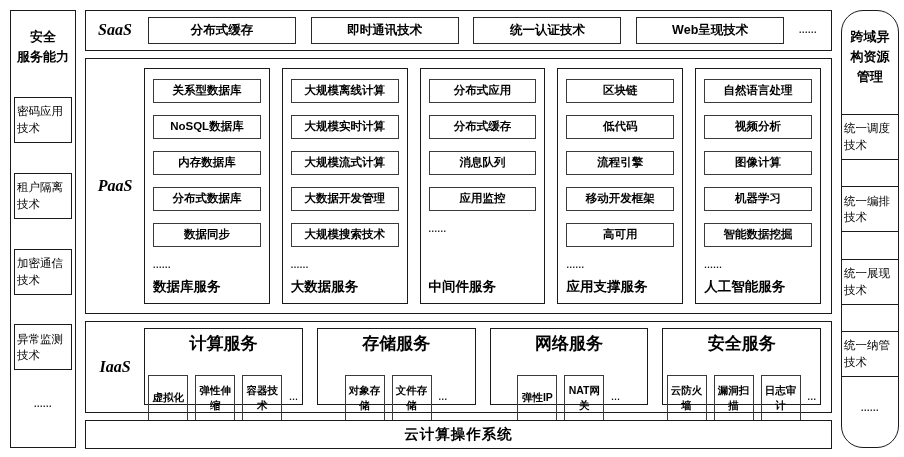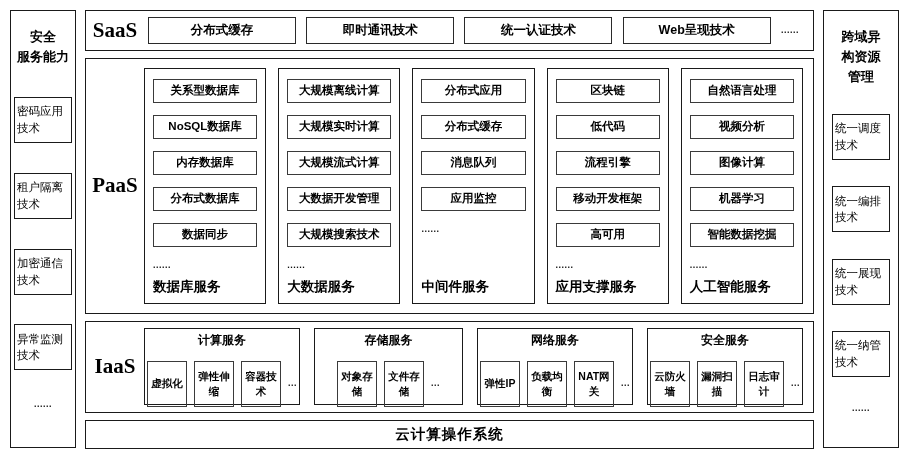--- a/index.html
+++ b/index.html
@@ -16,21 +16,21 @@
     gap: 9px;
   }
   
   .sidebar {
     width: 66px; flex: none;
     border: 1.5px solid #1a1a1a;
     display: flex; flex-direction: column; align-items: center;
     padding: 12px 3px 8px;
     height: 438px;
   }
-  .sidebar.right { width: 76px; }
+  .sidebar.right { width: 58px; border-radius: 22px; }
   .sidebar-title {
     font-weight: 700; font-size: 13px; line-height: 1.55;
     text-align: center; margin-top: 4px;
   }
   .sidebar-body {
     flex: 1; width: 100%;
     display: flex; flex-direction: column;
     justify-content: space-evenly; align-items: center;
   }
   .side-item {
@@ -40,21 +40,21 @@
     font-size: 11.5px; line-height: 1.45;
     padding: 2px;
   }
   
   .main { flex: 1; display: flex; flex-direction: column; gap: 7px; height: 439px; }
   .layer { border: 1.5px solid #1a1a1a; display: flex; align-items: stretch; }
   .layer-label {
     width: 58px; flex: none;
     display: flex; align-items: center; justify-content: center;
     font-family: "Liberation Serif", serif;
-    font-weight: 700; font-size: 21px;
+    font-weight: 700; font-size: 16px; font-style: italic;
   }
   
   .saas { height: 52px; }
   .saas-items {
     flex: 1; display: flex; align-items: center;
     justify-content: space-between; padding: 0 14px 0 4px;
   }
   .saas-item {
     width: 148px; height: 27px;
     border: 1.2px solid #2a2a2a;
@@ -79,21 +79,21 @@
   }
   .p-title { font-weight: 700; font-size: 13.5px; margin-top: auto; white-space: nowrap; }
   
   .iaas { height: 92px; }
   .iaas-groups { flex: 1; display: flex; gap: 14px; padding: 6px 10px 7px 0; }
   .iaas-group {
     flex: 1; border: 1.2px solid #1a1a1a;
     display: flex; flex-direction: column; align-items: center;
     padding: 3px 2px 5px;
   }
-  .g-title { font-weight: 700; font-size: 12px; margin-bottom: 12px; }
+  .g-title { font-weight: 700; font-size: 17px; margin-bottom: 20px; }
   .g-items {
     flex: 1; width: 100%;
     display: flex; align-items: center; justify-content: center; gap: 7px;
   }
   .g-item {
     width: 40px; height: 46px;
     border: 1px solid #3a3a3a;
     display: flex; align-items: center; justify-content: center;
     text-align: center; font-size: 10.5px; line-height: 1.4; font-weight: 600;
     padding: 1px;
@@ -220,21 +220,20 @@
             <div class="g-item">对象存储</div>
             <div class="g-item">文件存储</div>
             <span class="ellipsis tiny">...</span>
           </div>
         </div>
 
         <div class="iaas-group">
           <div class="g-title">网络服务</div>
           <div class="g-items">
             <div class="g-item">弹性IP</div>
-            <div class="g-item">负载均衡</div>
             <div class="g-item">NAT网关</div>
             <span class="ellipsis tiny">...</span>
           </div>
         </div>
 
         <div class="iaas-group">
           <div class="g-title">安全服务</div>
           <div class="g-items">
             <div class="g-item">云防火墙</div>
             <div class="g-item">漏洞扫描</div>

